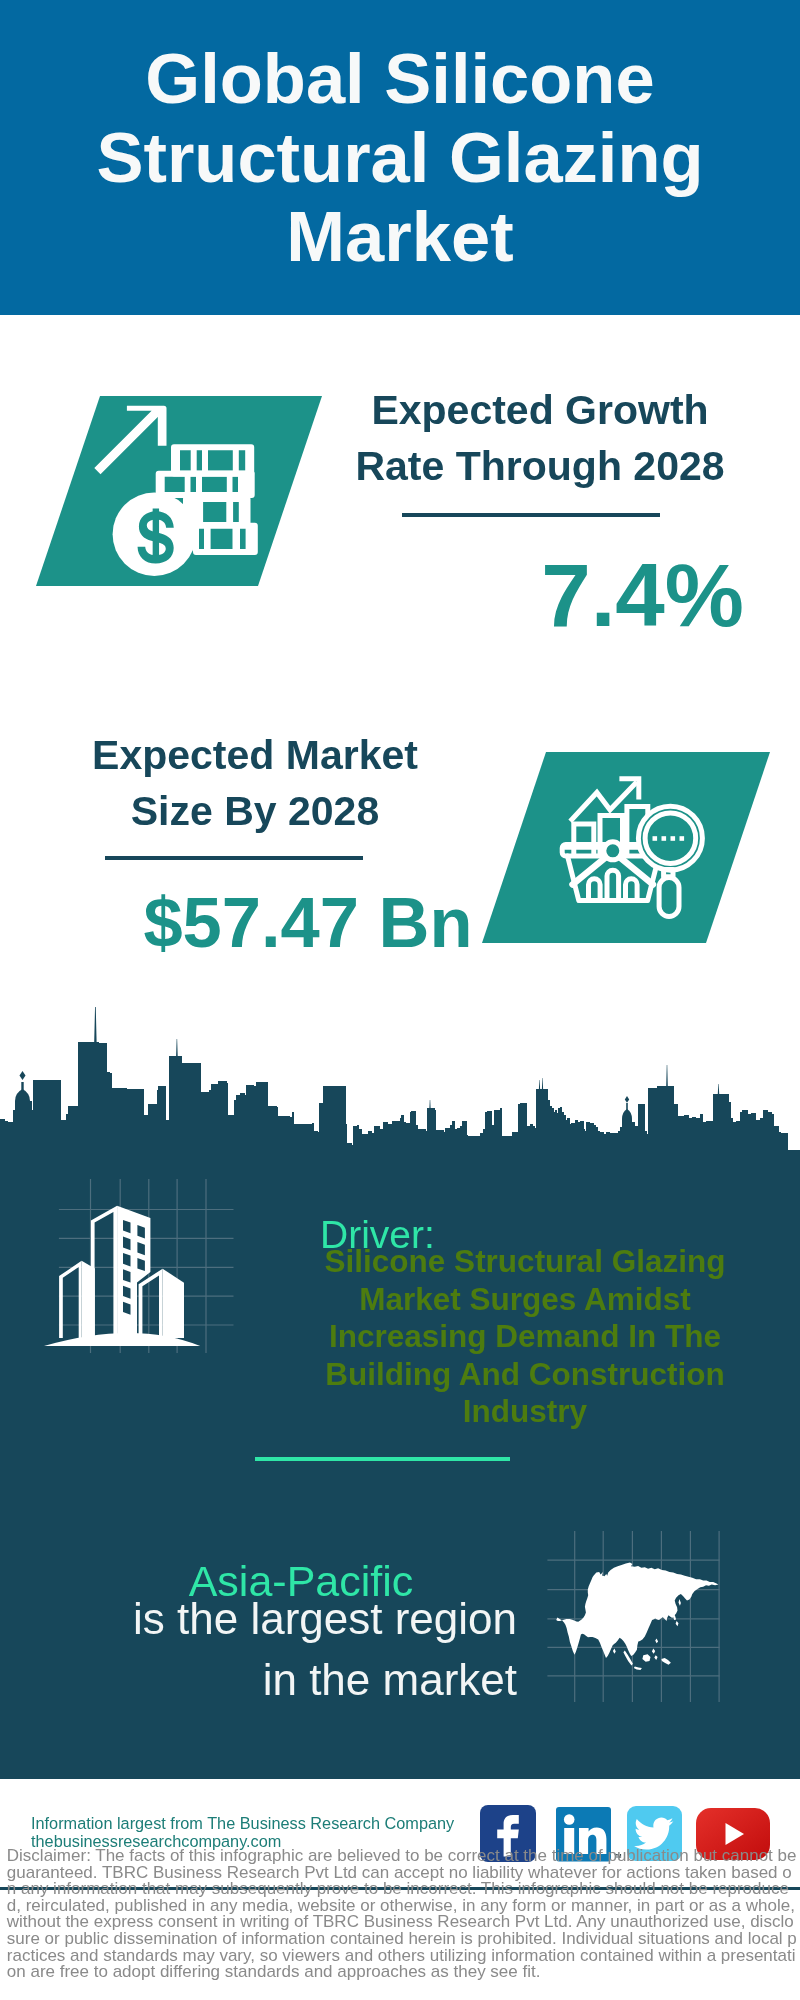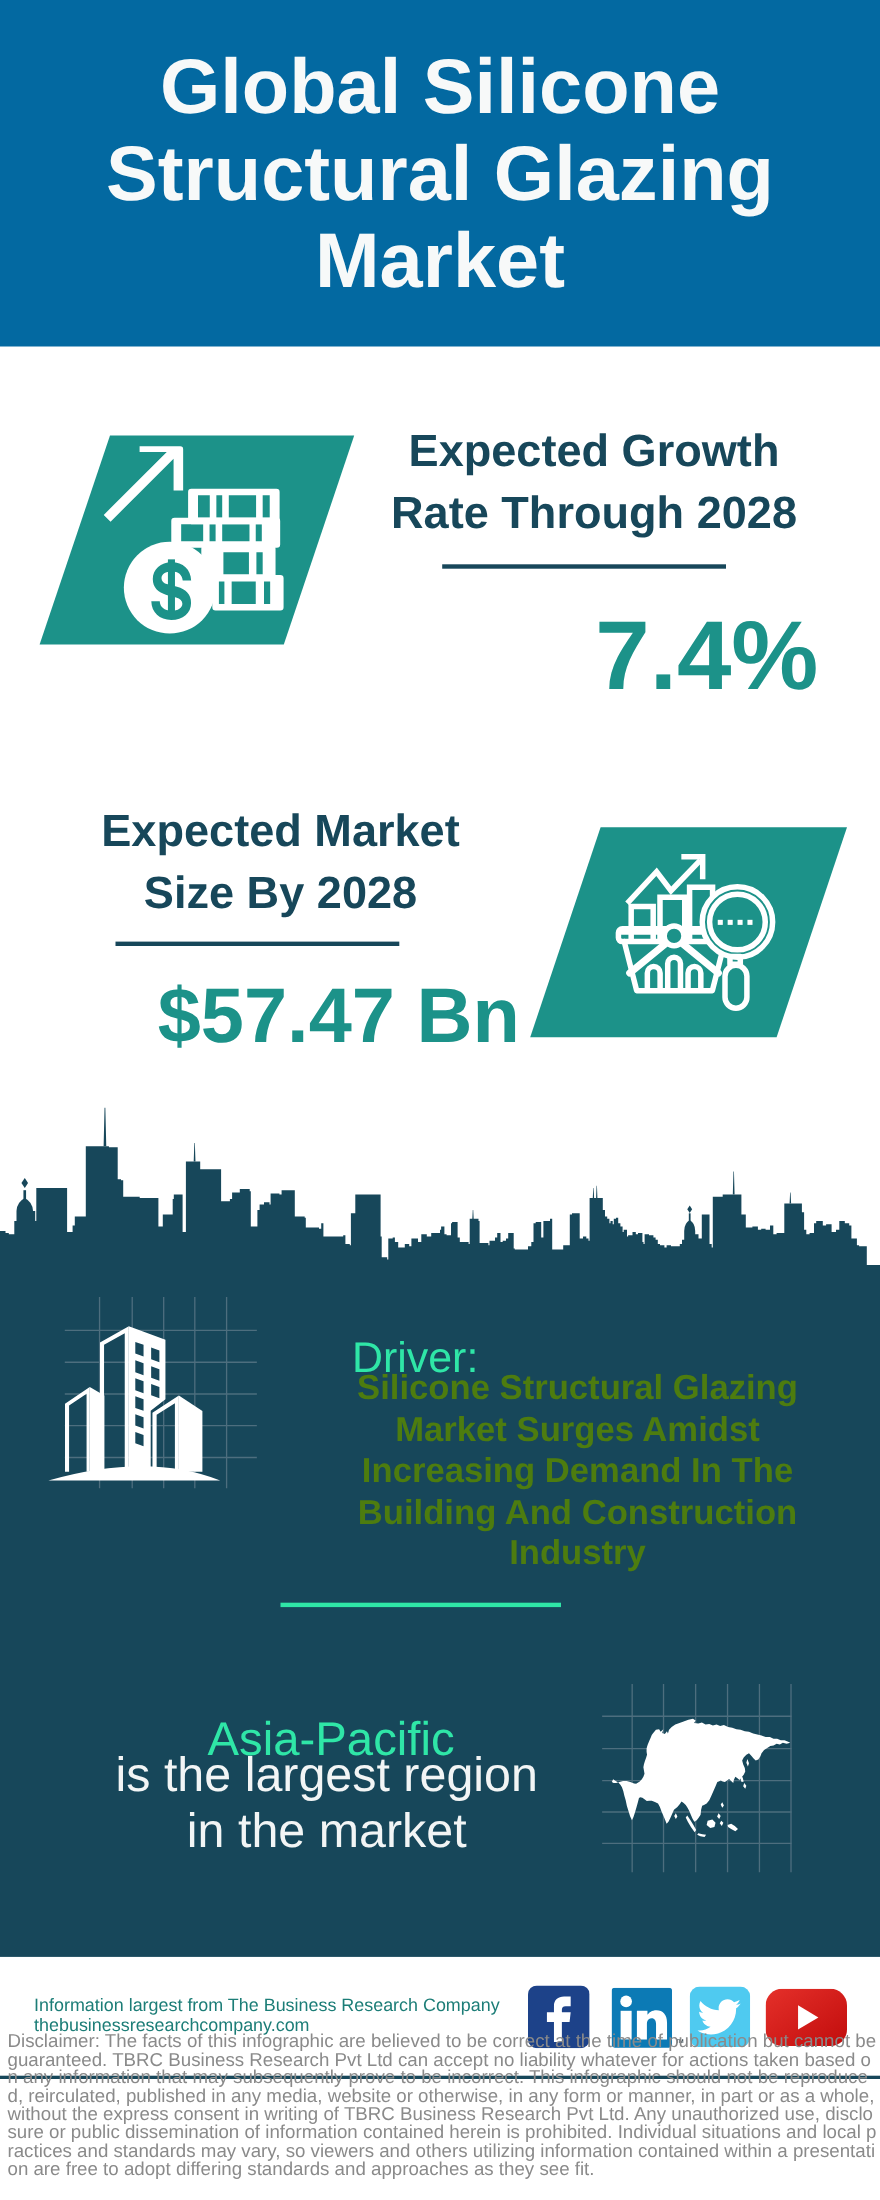--- a/index.html
+++ b/index.html
@@ -20,22 +20,22 @@
   .stat-value { position:absolute; color:#1c9289; font-weight:bold; text-align:right; white-space:pre; }
 
   
   .dark-panel { position:absolute; left:0; top:1150px; width:800px; height:629px; background:#17475a; }
   .skyline { position:absolute; left:0; top:1000px; width:800px; height:160px; display:block; }
   .driver-heading { position:absolute; color:#2fe6a7; font-weight:normal; text-align:left; font-size:39px; line-height:39px;margin-top:32px; }
   .driver-body { position:absolute; color:#4d7c0f; font-weight:bold; text-align:center;
       white-space:pre-line; font-size:31.5px; line-height:37.5px; }
   .green-rule { position:absolute; background:#2fe6a7; height:4px; }
   .region-heading { position:absolute; color:#2fe6a7; font-weight:normal; text-align:center; font-size:43px; line-height:43px;margin-top:18px; }
-  .region-body { position:absolute; color:#f2f5f5; text-align:center; white-space:pre-line;
-      font-size:44px; line-height:51px; }
+  .region-body { position:absolute; color:#f2f5f5; text-align:right; white-space:pre-line;
+      font-size:44px; line-height:61px; }
 
   
   .footer-source { position:absolute; color:#1c7d77; white-space:pre-line; font-size:16.3px; line-height:18.2px; }
   .social-icon { position:absolute; display:block; }
   .tm { position:absolute; color:#30414a; font-size:5px; font-weight:bold; letter-spacing:-0.3px; }
   .divider { position:absolute; left:0; top:1887px; width:800px; height:3px; background:#17475a; }
   .disclaimer { position:absolute; left:6.8px; top:1848px; width:791px; color:#8a8a8a;
       font-size:17px; line-height:16.6px; text-align:left; word-break:break-all; }
 </style>
 </head>

